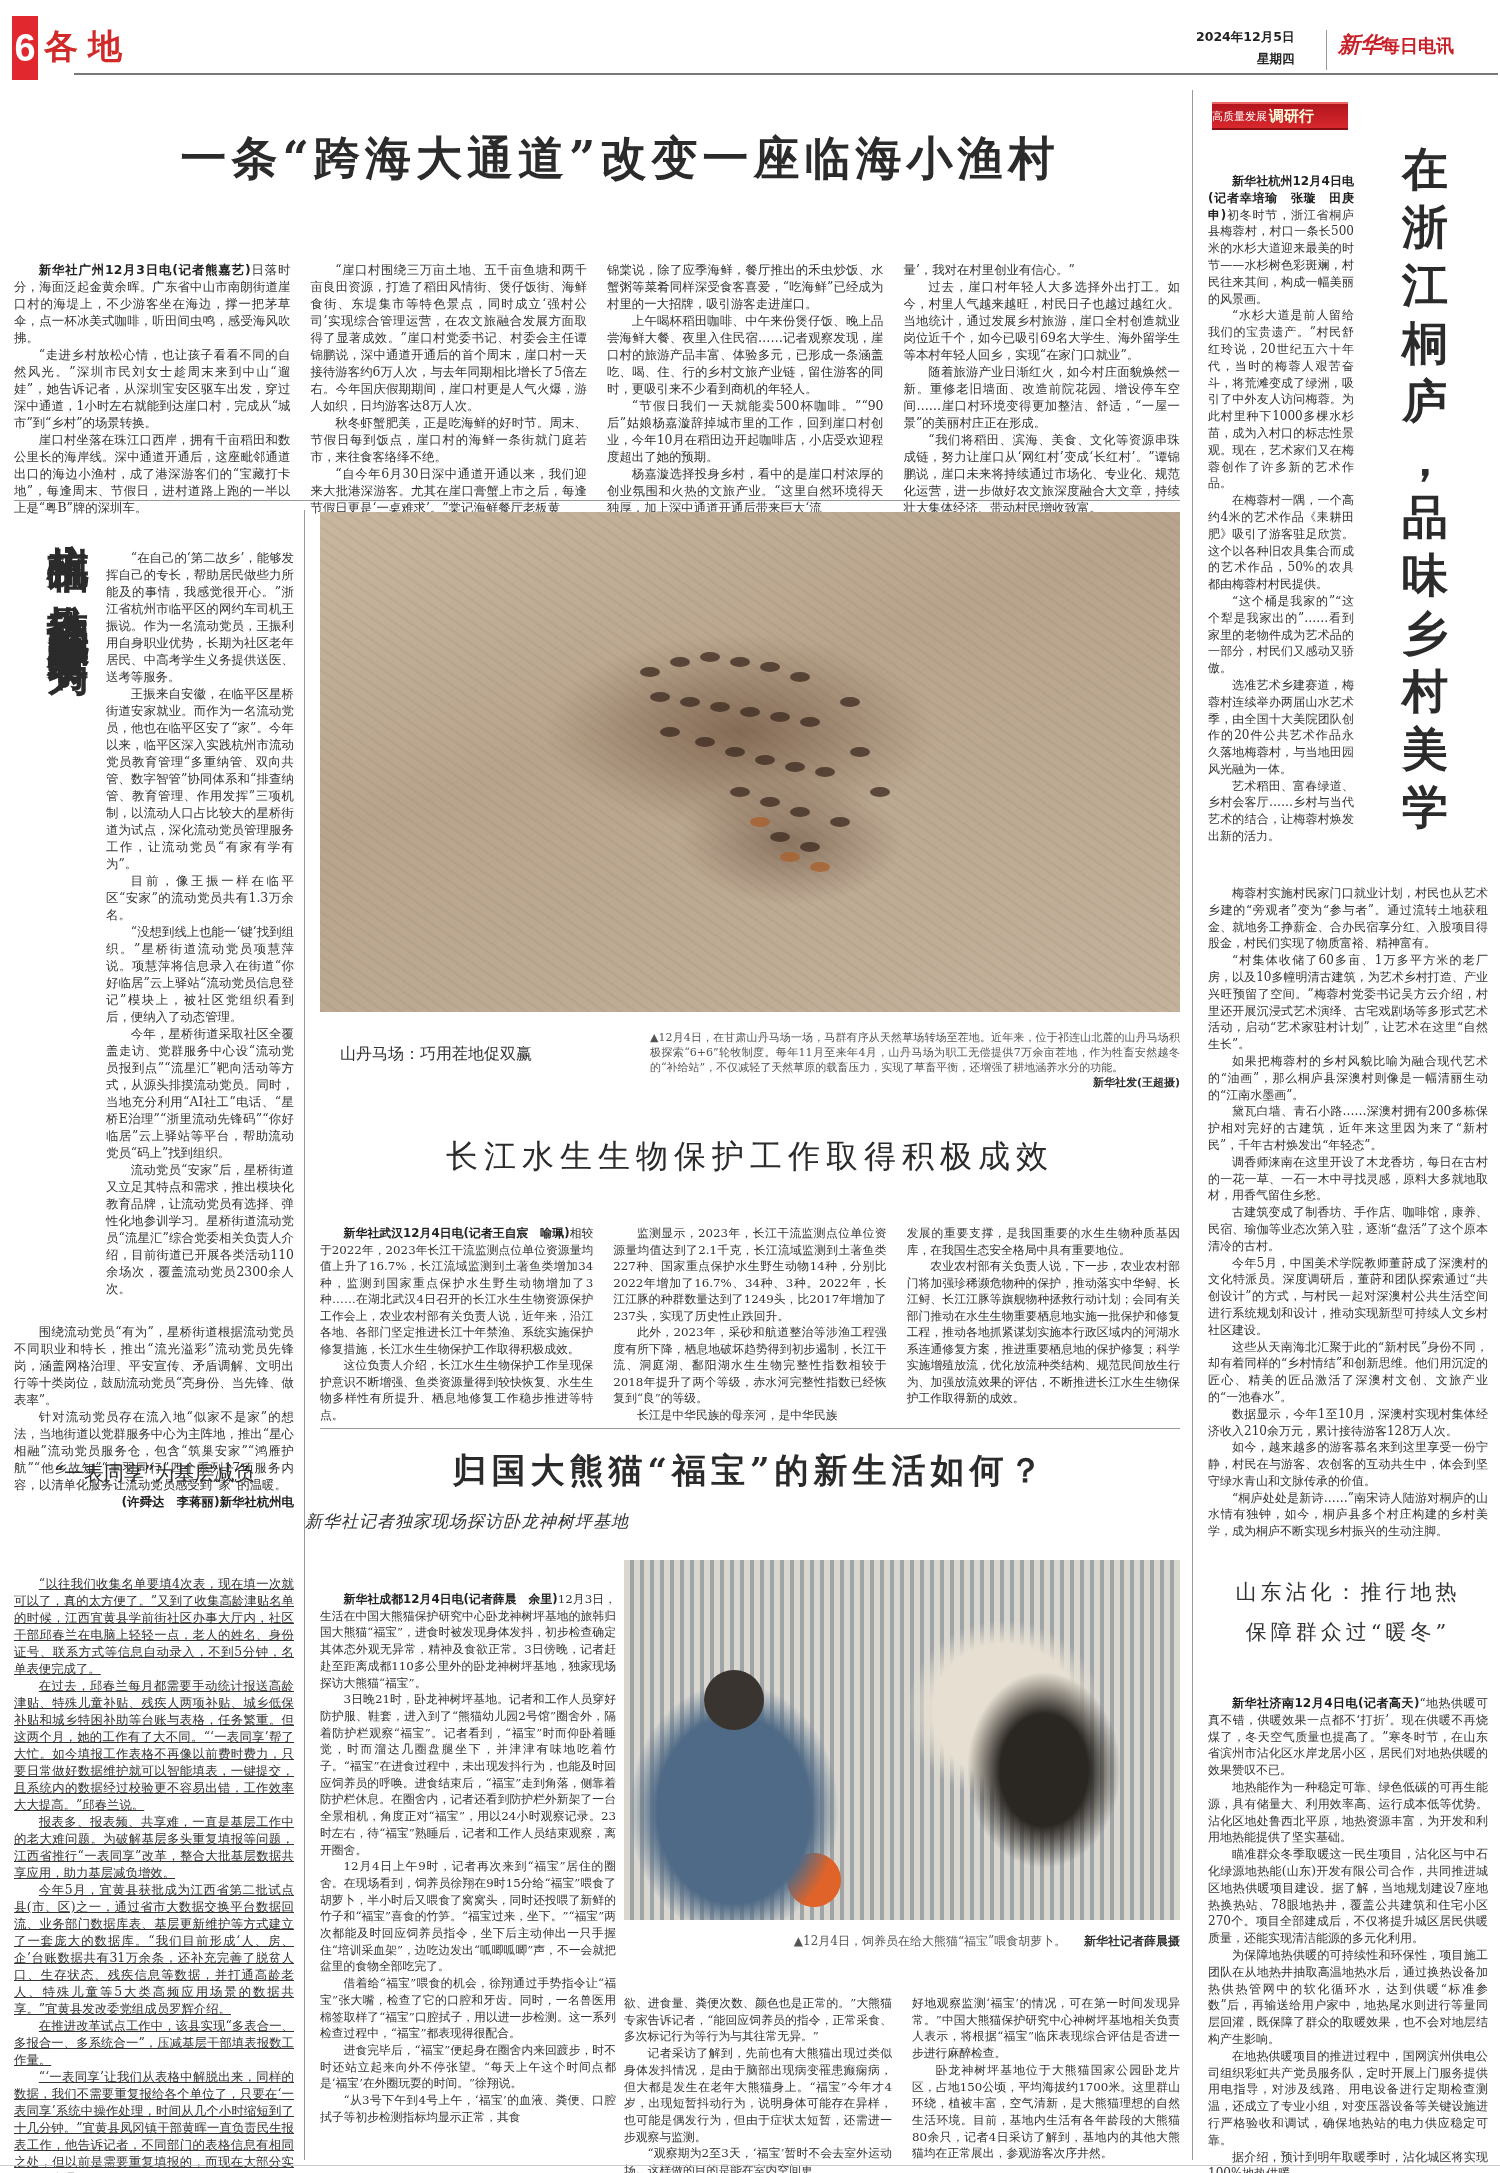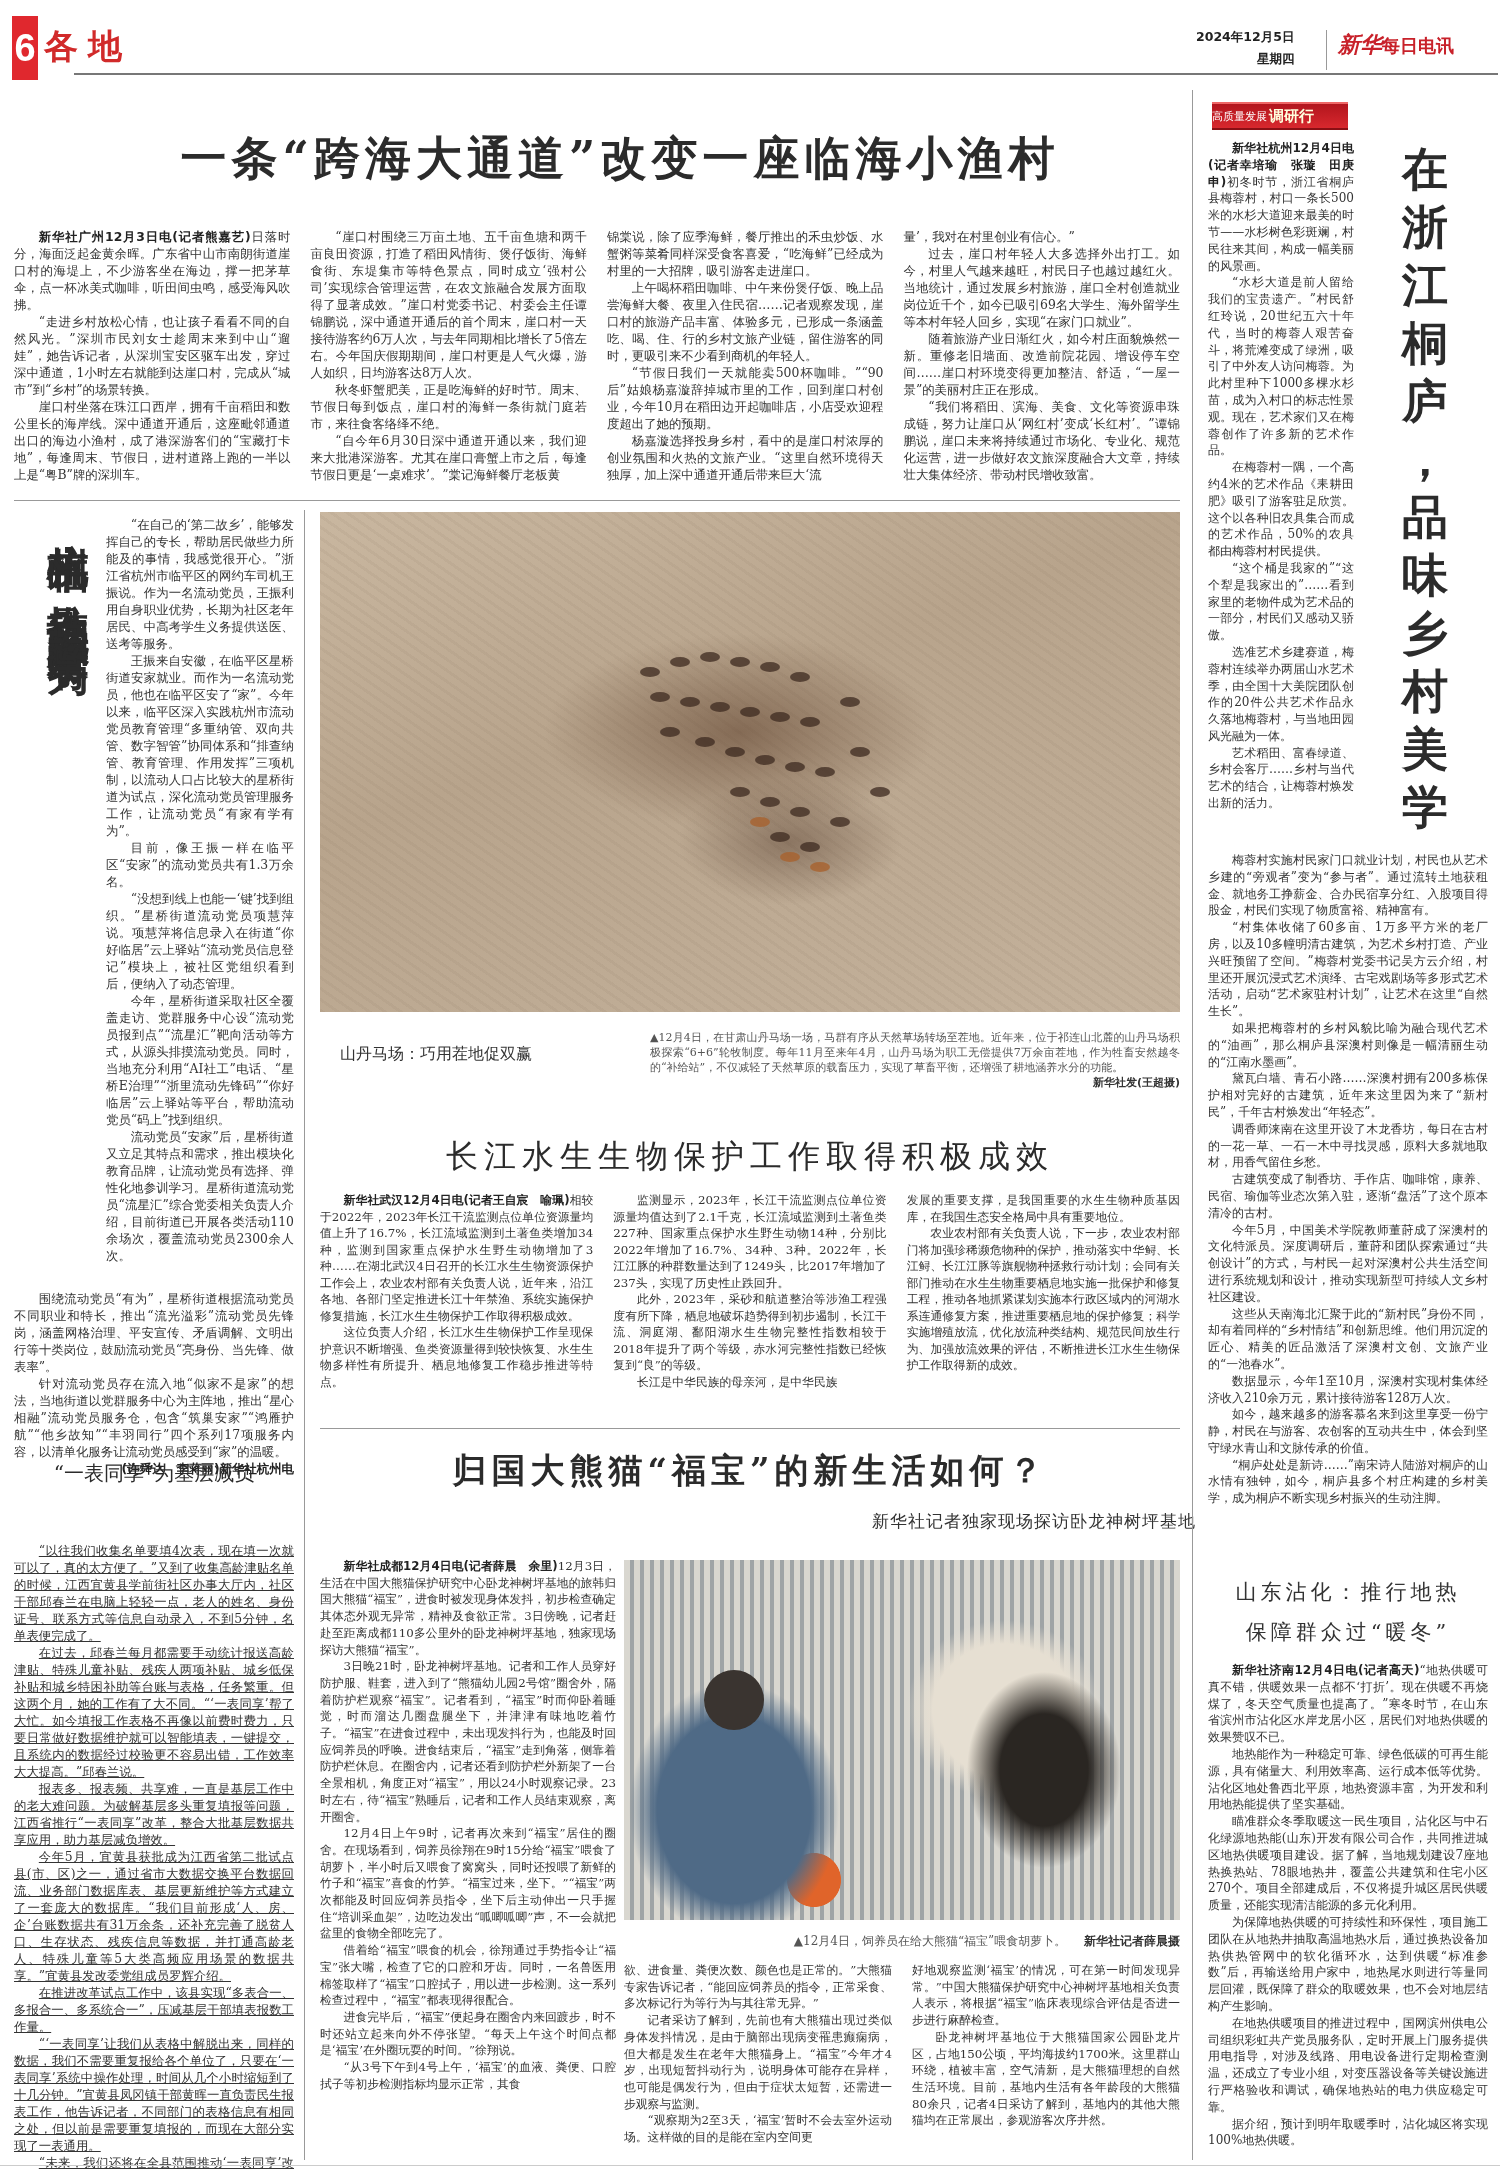--- a/index.html
+++ b/index.html
@@ -1,19 +1,19 @@
 <!DOCTYPE html>
 <html><head>
 <meta charset="utf-8">
 <style>
 *{box-sizing:border-box;margin:0;padding:0;}
 html,body{width:1500px;height:2173px;background:#fff;overflow:hidden;}
 body{position:relative;font-family:"DejaVu Serif",serif;color:#2a2a2a;}
 .abs{position:absolute;}
-.body-text{font-size:12.4px;line-height:17px;text-align:justify;color:#333;font-family:"DejaVu Serif",serif;}
+.body-text{font-size:12.4px;line-height:17px;text-align:justify;color:#333;font-family:"DejaVu Serif",serif;margin-top:33px;}
 .body-text p{text-indent:2em;}
 .body-text .dl{font-family:"DejaVu Sans",sans-serif;font-weight:bold;color:#222;}
 .body-text .tail{font-family:"DejaVu Sans",sans-serif;font-weight:bold;color:#222;}
 .cols{display:flex;gap:20px;}
 .cols>div{flex:1;}
 .rule{position:absolute;background:#999;}
 
 .page-num{left:12px;top:16px;width:26px;height:64px;background:#e0282e;color:#fff;font-family:"Liberation Sans",sans-serif;font-weight:bold;font-size:38px;display:flex;align-items:center;justify-content:center;}
 .section-name{left:44px;top:24px;font-family:"DejaVu Serif",serif;font-size:34px;color:#d12a2a;font-weight:bold;letter-spacing:10px;}
 .mast-date{left:1196px;top:26px;font-family:"DejaVu Sans",sans-serif;font-weight:bold;font-size:12.5px;color:#222;text-align:right;line-height:22px;}
@@ -158,21 +158,21 @@
     <p>长江是中华民族的母亲河，是中华民族</p>
   </div>
   <div>
     <p style="text-indent:0">发展的重要支撑，是我国重要的水生生物种质基因库，在我国生态安全格局中具有重要地位。</p>
     <p>农业农村部有关负责人说，下一步，农业农村部门将加强珍稀濒危物种的保护，推动落实中华鲟、长江鲟、长江江豚等旗舰物种拯救行动计划；会同有关部门推动在水生生物重要栖息地实施一批保护和修复工程，推动各地抓紧谋划实施本行政区域内的河湖水系连通修复方案，推进重要栖息地的保护修复；科学实施增殖放流，优化放流种类结构、规范民间放生行为、加强放流效果的评估，不断推进长江水生生物保护工作取得新的成效。</p>
   </div>
 </div>
 <div class="rule" style="left:320px;top:1428px;width:860px;height:1px;"></div>
 
 <div class="abs headline" style="left:320px;top:1448px;width:860px;font-size:34px;letter-spacing:5px;text-align:center;">归国大熊猫“福宝”的新生活如何？</div>
-<div class="abs sub-title" style="left:336px;top:1510px;width:860px;font-size:17px;text-align:right;letter-spacing:1px;">新华社记者独家现场探访卧龙神树坪基地</div>
+<div class="abs sub-title" style="left:305px;top:1510px;width:860px;font-size:17px;text-align:left;letter-spacing:1px;font-style:italic;">新华社记者独家现场探访卧龙神树坪基地</div>
 <div class="abs body-text" style="left:320px;top:1558px;width:296px;font-size:11.8px;line-height:16.7px;">
   <p><span class="dl">新华社成都12月4日电(记者薛晨　余里)</span><span>12月3日，生活在中国大熊猫保护研究中心卧龙神树坪基地的旅韩归国大熊猫“福宝”，进食时被发现身体发抖，初步检查确定其体态外观无异常，精神及食欲正常。3日傍晚，记者赶赴至距离成都110多公里外的卧龙神树坪基地，独家现场探访大熊猫“福宝”。</span></p>
   <p>3日晚21时，卧龙神树坪基地。记者和工作人员穿好防护服、鞋套，进入到了“熊猫幼儿园2号馆”圈舍外，隔着防护栏观察“福宝”。记者看到，“福宝”时而仰卧着睡觉，时而溜达几圈盘腿坐下，并津津有味地吃着竹子。“福宝”在进食过程中，未出现发抖行为，也能及时回应饲养员的呼唤。进食结束后，“福宝”走到角落，侧靠着防护栏休息。在圈舍内，记者还看到防护栏外新架了一台全景相机，角度正对“福宝”，用以24小时观察记录。23时左右，待“福宝”熟睡后，记者和工作人员结束观察，离开圈舍。</p>
   <p>12月4日上午9时，记者再次来到“福宝”居住的圈舍。在现场看到，饲养员徐翔在9时15分给“福宝”喂食了胡萝卜，半小时后又喂食了窝窝头，同时还投喂了新鲜的竹子和“福宝”喜食的竹笋。“福宝过来，坐下。”“福宝”两次都能及时回应饲养员指令，坐下后主动伸出一只手握住“培训采血架”，边吃边发出“呱唧呱唧”声，不一会就把盆里的食物全部吃完了。</p>
   <p>借着给“福宝”喂食的机会，徐翔通过手势指令让“福宝”张大嘴，检查了它的口腔和牙齿。同时，一名兽医用棉签取样了“福宝”口腔拭子，用以进一步检测。这一系列检查过程中，“福宝”都表现得很配合。</p>
   <p>进食完毕后，“福宝”便起身在圈舍内来回踱步，时不时还站立起来向外不停张望。“每天上午这个时间点都是‘福宝’在外圈玩耍的时间。”徐翔说。</p>
   <p>“从3号下午到4号上午，‘福宝’的血液、粪便、口腔拭子等初步检测指标均显示正常，其食</p>
 </div>
 <div class="abs photo" style="left:624px;top:1560px;width:556px;height:360px;background:
   radial-gradient(ellipse 110px 140px at 420px 210px, #2a2622 0 40%, transparent 70%),

